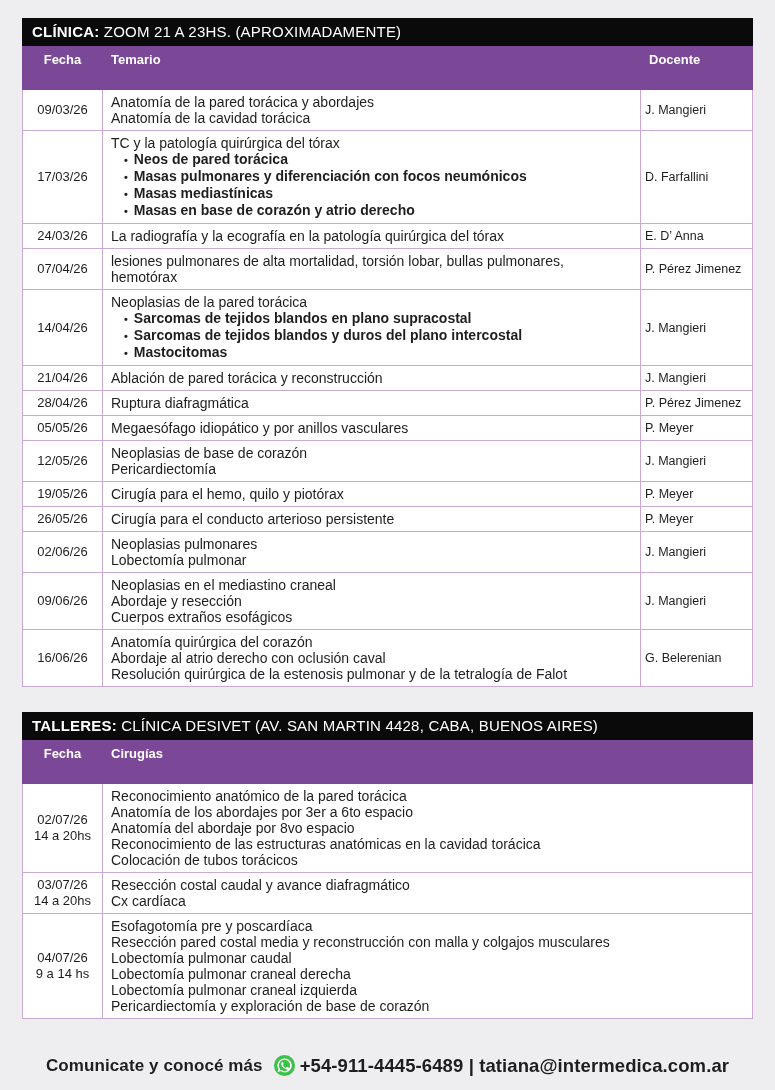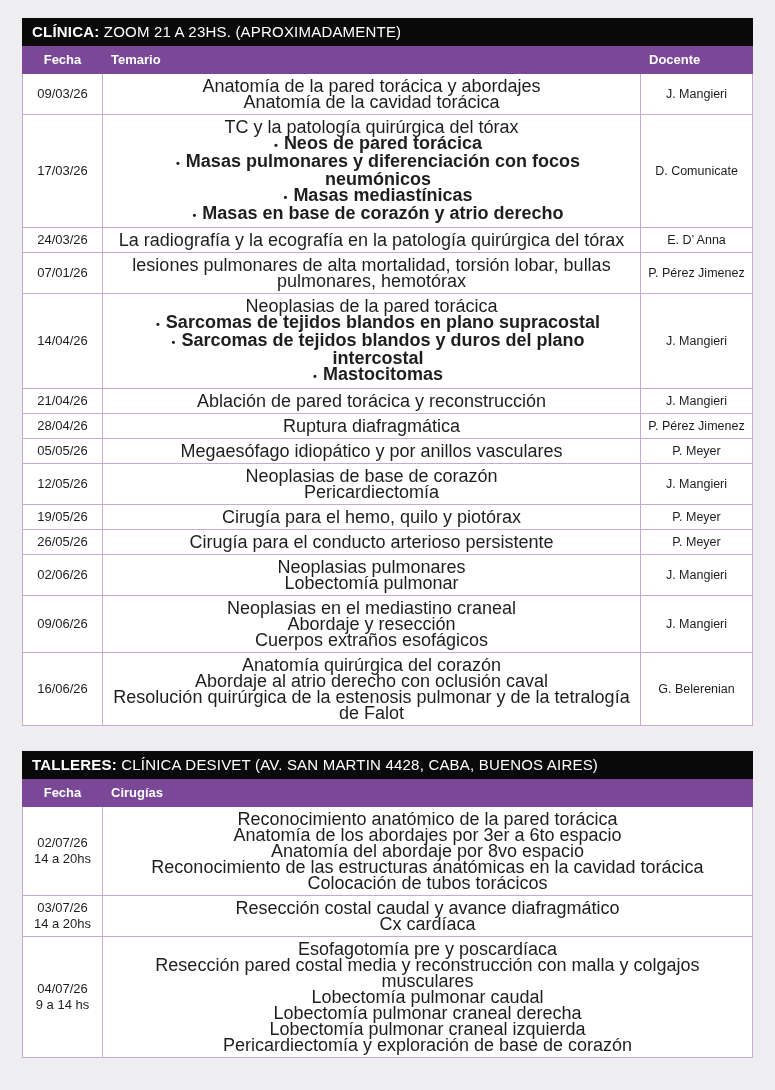--- a/index.html
+++ b/index.html
@@ -34,41 +34,39 @@
     border-collapse:collapse;
     background:#fff;
     border:1.5px solid var(--lav);
     table-layout:fixed;
   }
   th{
     background:var(--purple);
     color:#fff;
     font-weight:bold;
     font-size:13px;
-    padding:5px 8px 6px 8px;
+    padding:5px 8px 22px 8px;
     border:1px solid var(--purple);
   }
   th.col-fecha{width:80px;text-align:center;}
   th.col-temario{text-align:left;}
   th.col-docente{width:112px;text-align:left;}
   td{
     border:1.4px solid var(--lav);
-    font-size:18px;
+    font-size:14px;
     line-height:16px;
     vertical-align:middle;
     padding:4px 8px;
-    text-align:center;
   }
   td.date{
     text-align:center;
     font-size:13px;
     padding:4px 2px;
   }
   td.docente{
-    text-align:center;
     font-size:12.5px;
     padding:4px 4px;
   }
   .line{padding:0;}
   .line.bullet{padding-left:13px;font-weight:bold;}
   .line.bullet::before{content:"•";margin-right:6px;font-size:11px;}
   .footer{
     margin-top:35px;
     display:flex;
     align-items:center;
@@ -109,34 +107,34 @@
 
   <tr>
     <td class="date">17/03/26</td>
     <td class="topic">
               <div class="line">TC y la patología quirúrgica del tórax</div>
               <div class="line bullet">Neos de pared torácica</div>
               <div class="line bullet">Masas pulmonares y diferenciación con focos neumónicos</div>
               <div class="line bullet">Masas mediastínicas</div>
               <div class="line bullet">Masas en base de corazón  y atrio derecho</div>
             </td>
-    <td class="docente">D. Comunicate</td>
+    <td class="docente">D. Farfallini</td>
   </tr>
 
   <tr>
     <td class="date">24/03/26</td>
     <td class="topic">
               <div class="line">La radiografía y la ecografía en la patología quirúrgica del tórax</div>
             </td>
     <td class="docente">E. D’ Anna</td>
   </tr>
 
 
   <tr>
-    <td class="date">07/01/26</td>
+    <td class="date">07/04/26</td>
     <td class="topic">
               <div class="line">lesiones pulmonares de alta mortalidad, torsión lobar, bullas pulmonares, hemotórax</div>
             </td>
     <td class="docente">P. Pérez Jimenez</td>
   </tr>
 
   <tr>
     <td class="date">14/04/26</td>
     <td class="topic">
               <div class="line">Neoplasias de la pared torácica</div>

